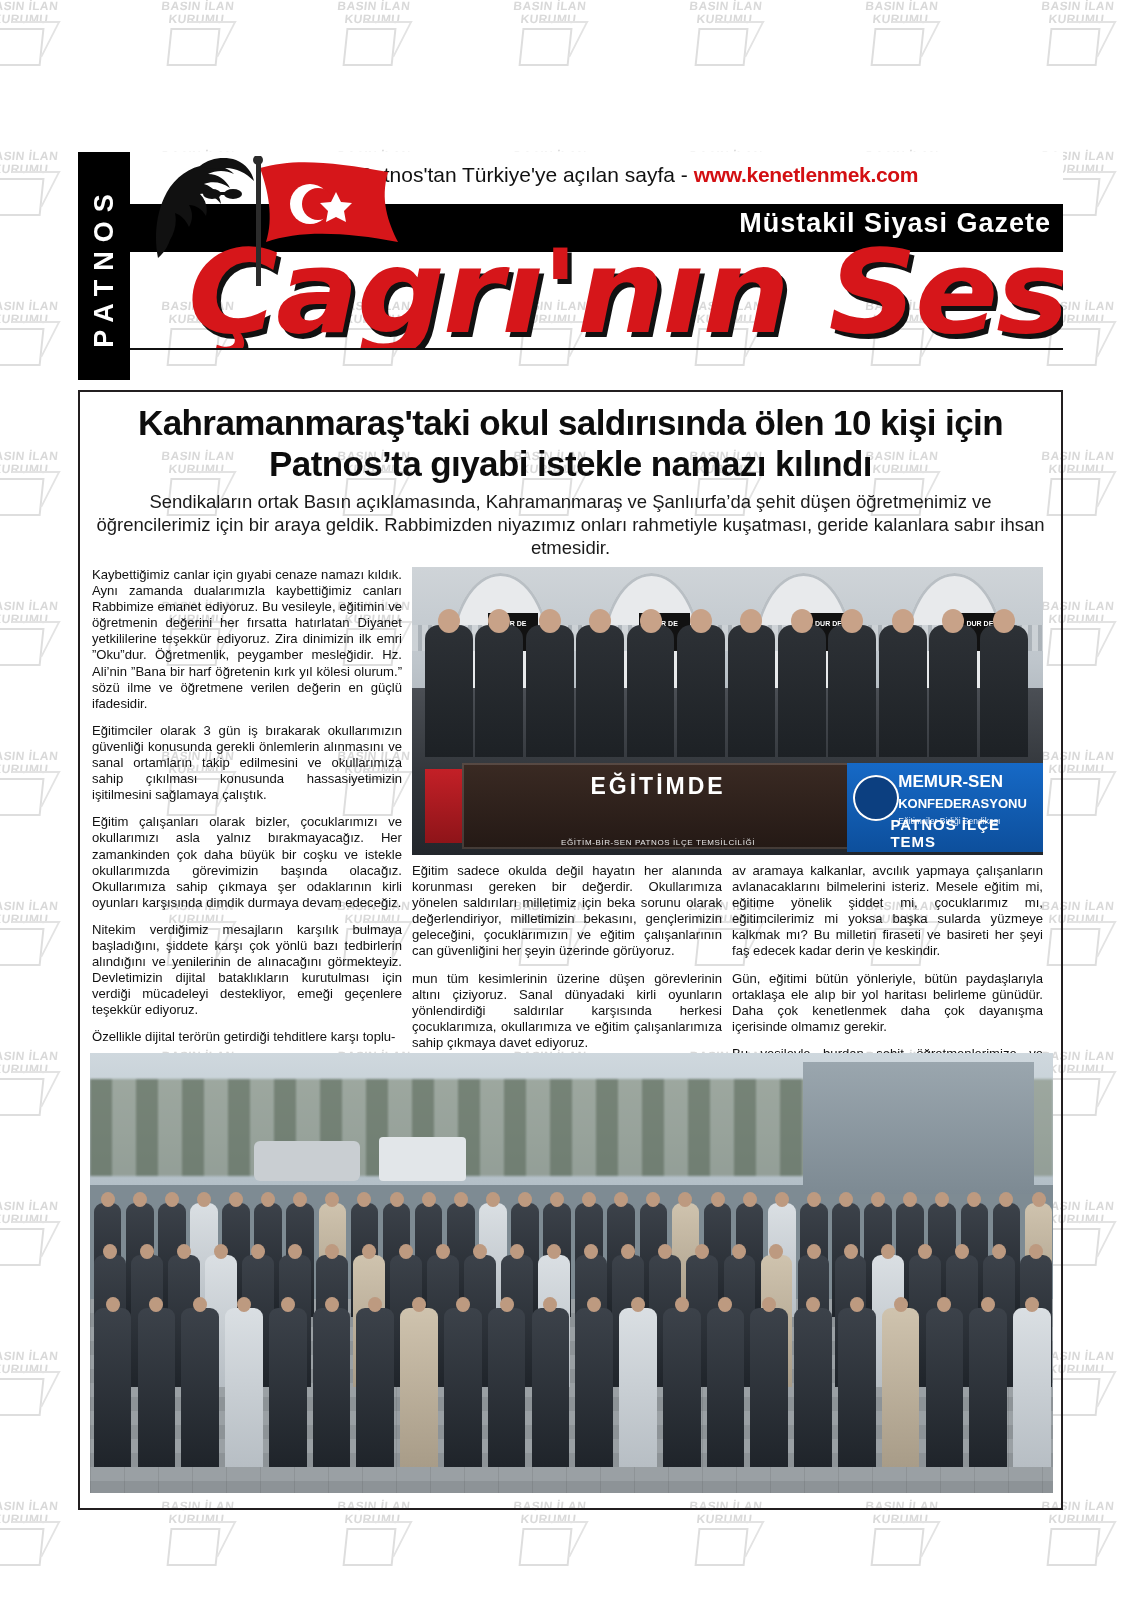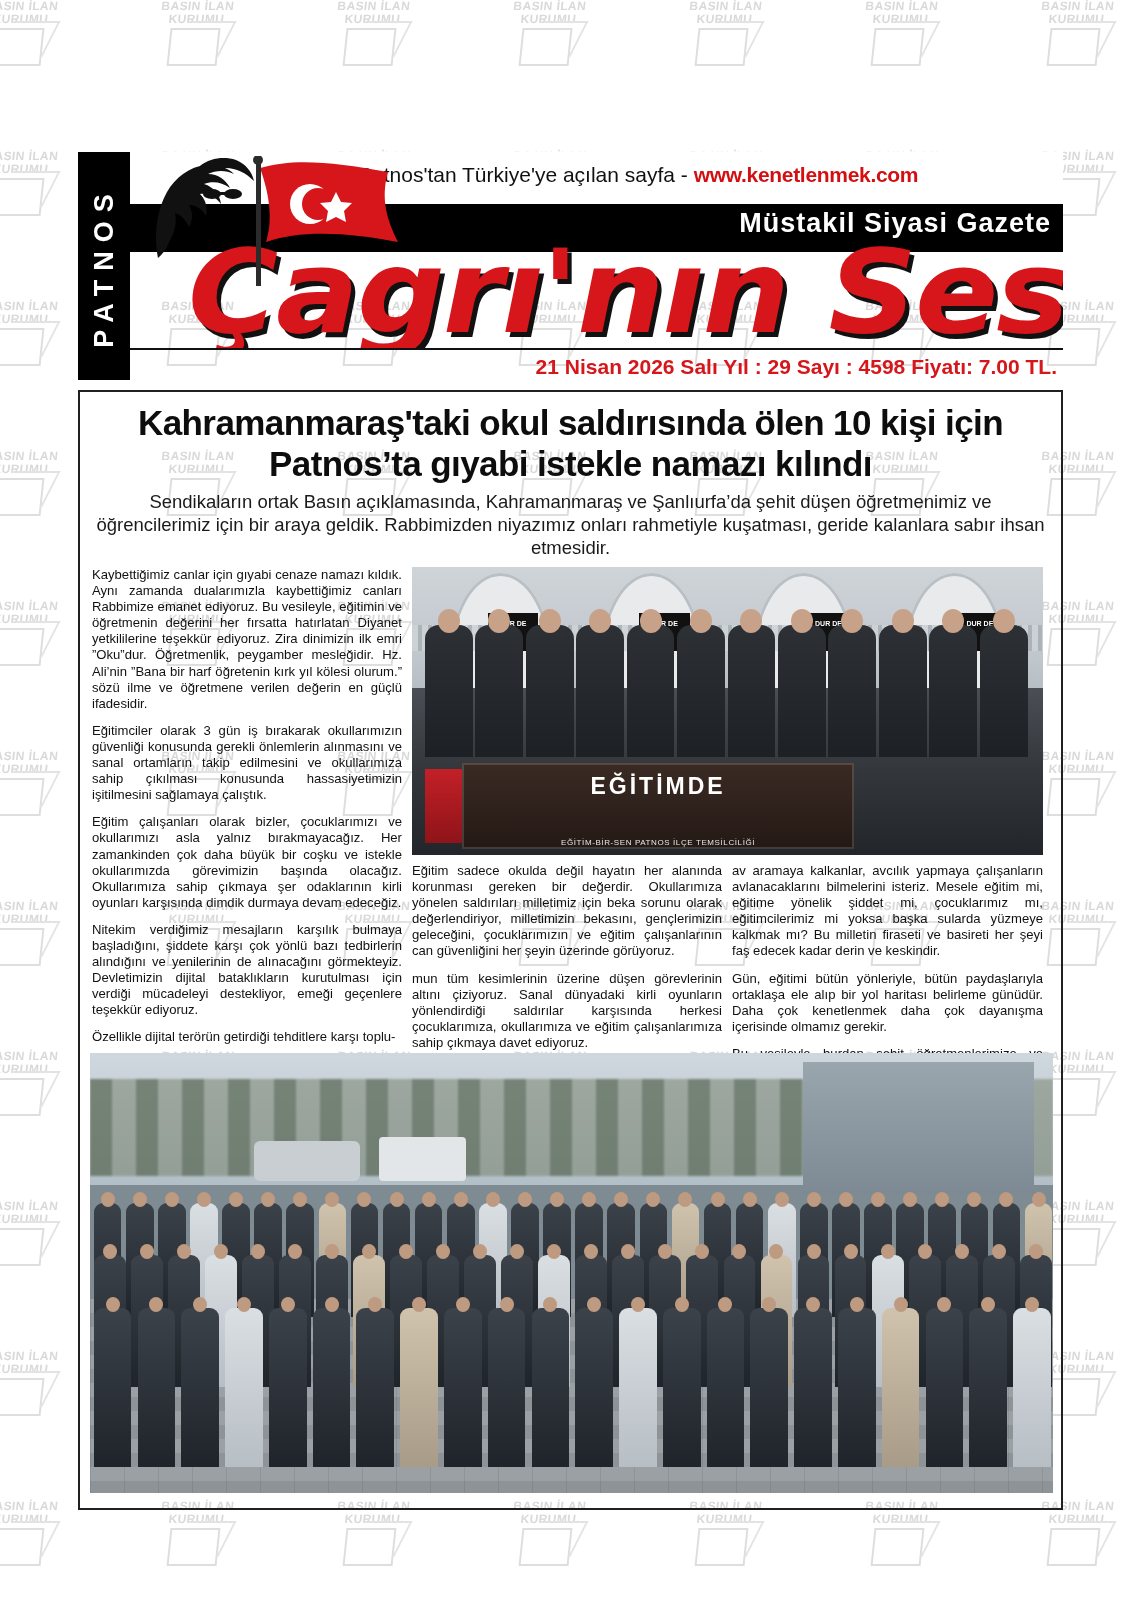--- a/index.html
+++ b/index.html
@@ -721,21 +721,20 @@
     <svg class="flag" viewBox="0 0 175 130">
       <path fill="#d6161a" d="M22 12 C56 2 96 6 150 16 C142 44 150 66 160 86 C108 76 62 74 28 86 C36 62 30 34 22 12 Z"></path>
       <circle cx="72" cy="48" r="20" fill="#fff"></circle>
       <circle cx="80" cy="48" r="16" fill="#d6161a"></circle>
       <path fill="#fff" d="M98 36 l5 10 11 1 -8 8 2 11 -10 -5 -10 5 2 -11 -8 -8 11 -1 z"></path>
       <rect x="18" y="4" width="5" height="126" fill="#2b2b2b"></rect>
       <circle cx="20" cy="4" r="5" fill="#2b2b2b"></circle>
     </svg>
 
     <div class="mast-rule"></div>
-    <div class="dateline">21 Nisan 2026 Salı  Yıl : 29   Sayı : 4598  Fiyatı: 7.00 TL.</div>
   </div>
 
   <div class="article">
 
     <h1 class="headline">
       <span>Kahramanmaraş'taki okul saldırısında ölen 10 kişi için</span><br>
       <span>Patnos’ta gıyabi istekle namazı kılındı</span>
     </h1>
 
     <div class="deck">Sendikaların ortak Basın açıklamasında, Kahramanmaraş ve Şanlıurfa’da şehit düşen öğretmenimiz ve öğrencilerimiz için bir araya geldik. Rabbimizden niyazımız onları rahmetiyle kuşatması, geride kalanlara sabır ihsan etmesidir.</div>
@@ -801,20 +800,27 @@
             <i class="tp-head"></i>
           </div>
 
         <div class="tp-red"></div>
 
         <div class="tp-banner">
           <div class="bl1">EĞİTİMDE</div>
           <div class="bl3">EĞİTİM-BİR-SEN PATNOS İLÇE TEMSİLCİLİĞİ</div>
         </div>
 
+        <div class="tp-blue">
+          <div class="seal"></div>
+          <div class="m1">MEMUR-SEN</div>
+          <div class="m2">KONFEDERASYONU</div>
+          <div class="m3">Eğitimciler Birliği Sendikası</div>
+          <div class="m4">PATNOS İLÇE TEMS</div>
+        </div>
       </div>
 
       <div class="col col1">
         <p>Kaybettiğimiz canlar için gıyabi cenaze namazı kıldık. Aynı zamanda dualarımızla kaybettiğimiz canları Rabbimize emanet ediyoruz. Bu vesileyle, eğitimin ve öğretmenin değerini her fırsatta hatırlatan Diyanet yetkililerine teşekkür ediyoruz. Zira dinimizin ilk emri ”Oku”dur. Öğretmenlik, peygamber mesleğidir. Hz. Ali’nin ”Bana bir harf öğretenin kırk yıl kölesi olurum.” sözü ilme ve öğretmene verilen değerin en güçlü ifadesidir.</p>
         <p>Eğitimciler olarak 3 gün iş bırakarak okullarımızın güvenliği konusunda gerekli önlemlerin alınmasını ve sanal ortamların takip edilmesini ve okullarımıza sahip çıkılması konusunda hassasiyetimizin işitilmesini sağlamaya çalıştık.</p>
         <p>Eğitim çalışanları olarak bizler, çocuklarımızı ve okullarımızı asla yalnız bırakmayacağız. Her zamankinden çok daha büyük bir coşku ve istekle okullarımızda görevimizin başında olacağız. Okullarımıza sahip çıkmaya şer odaklarının kirli oyunları karşısında dimdik durmaya devam edeceğiz.</p>
         <p>Nitekim verdiğimiz mesajların karşılık bulmaya başladığını, şiddete karşı çok yönlü bazı tedbirlerin alındığını ve yenilerinin de alınacağını görmekteyiz. Devletimizin dijital bataklıkların kurutulması için verdiği mücadeleyi destekliyor, emeği geçenlere teşekkür ediyoruz.</p>
         <p>Özellikle dijital terörün getirdiği tehditlere karşı toplu-</p>
       </div>
 

